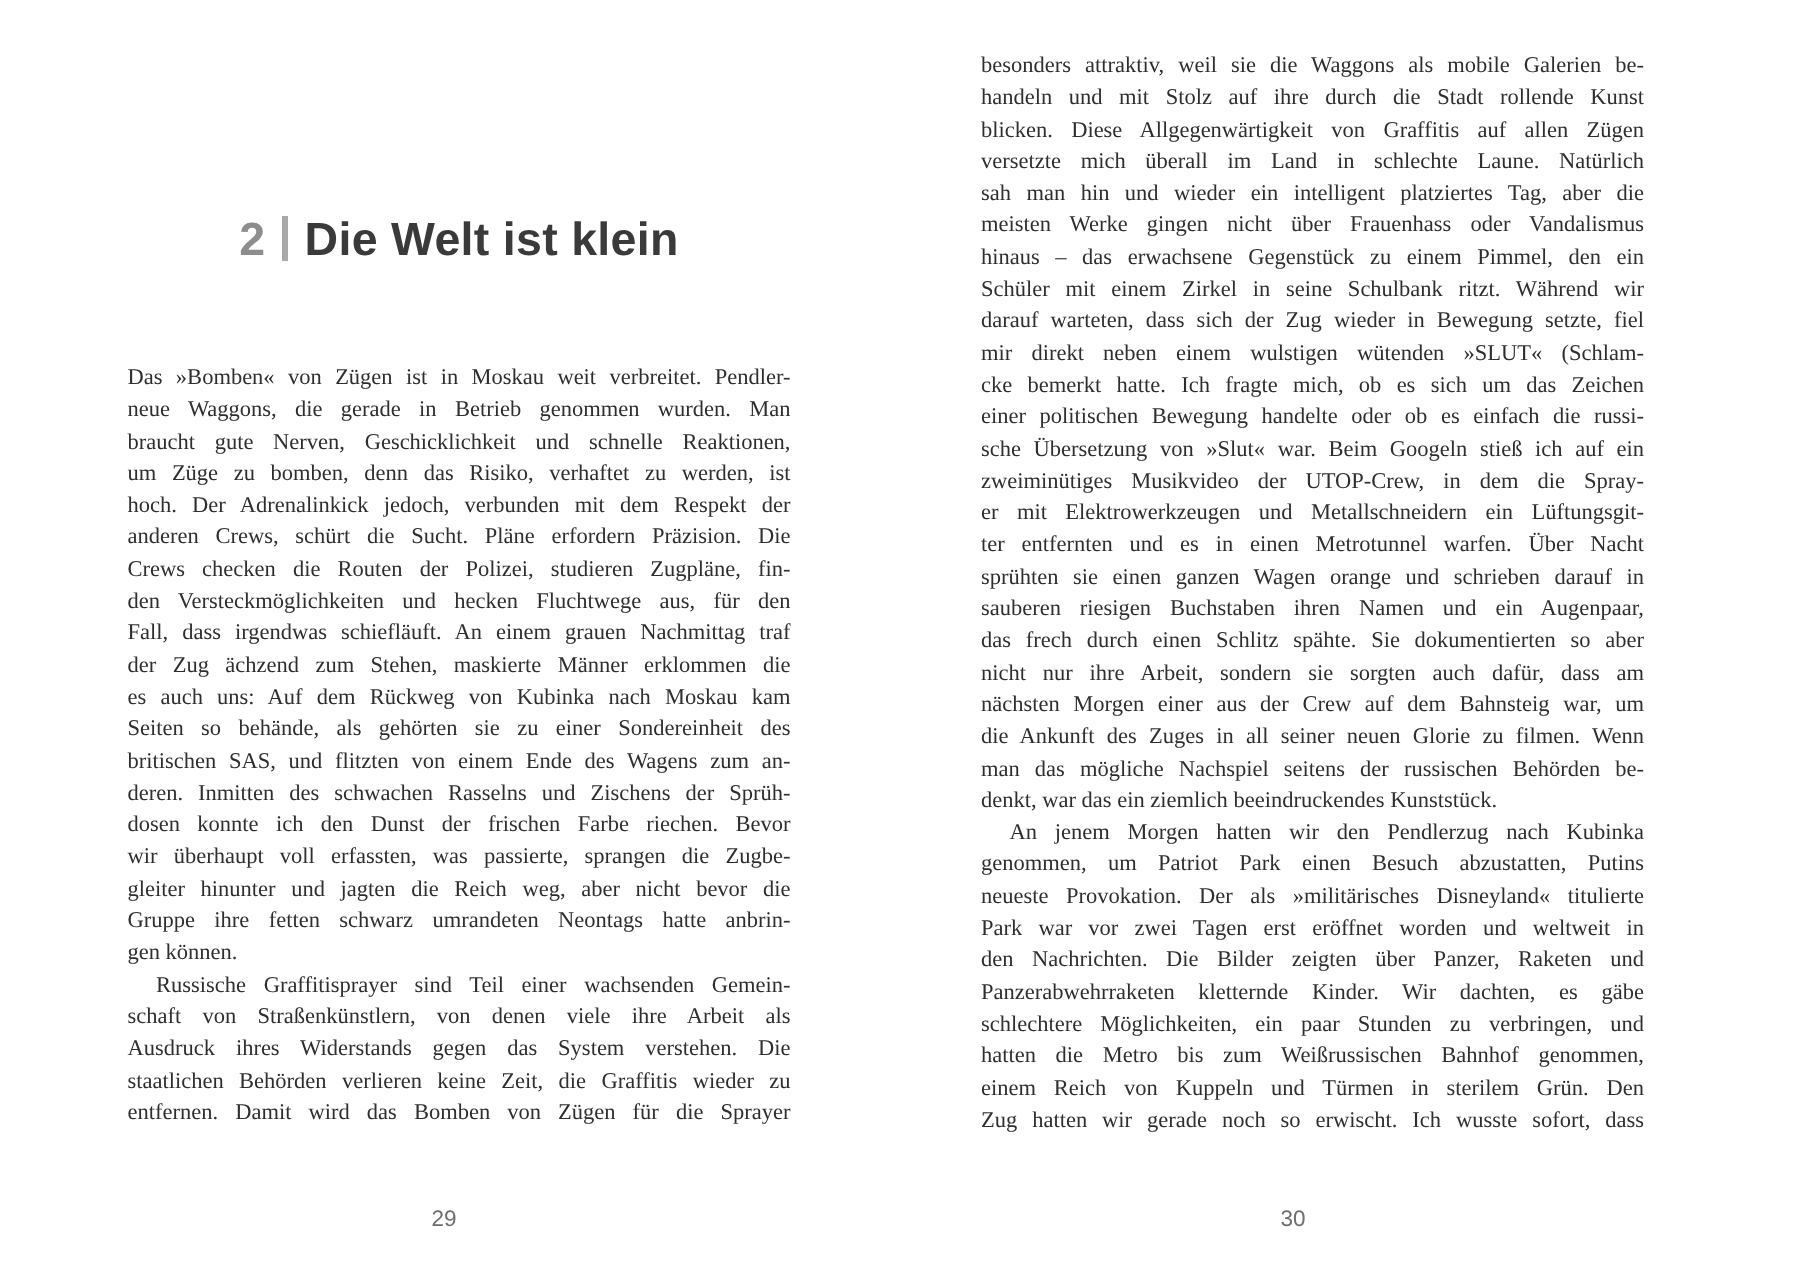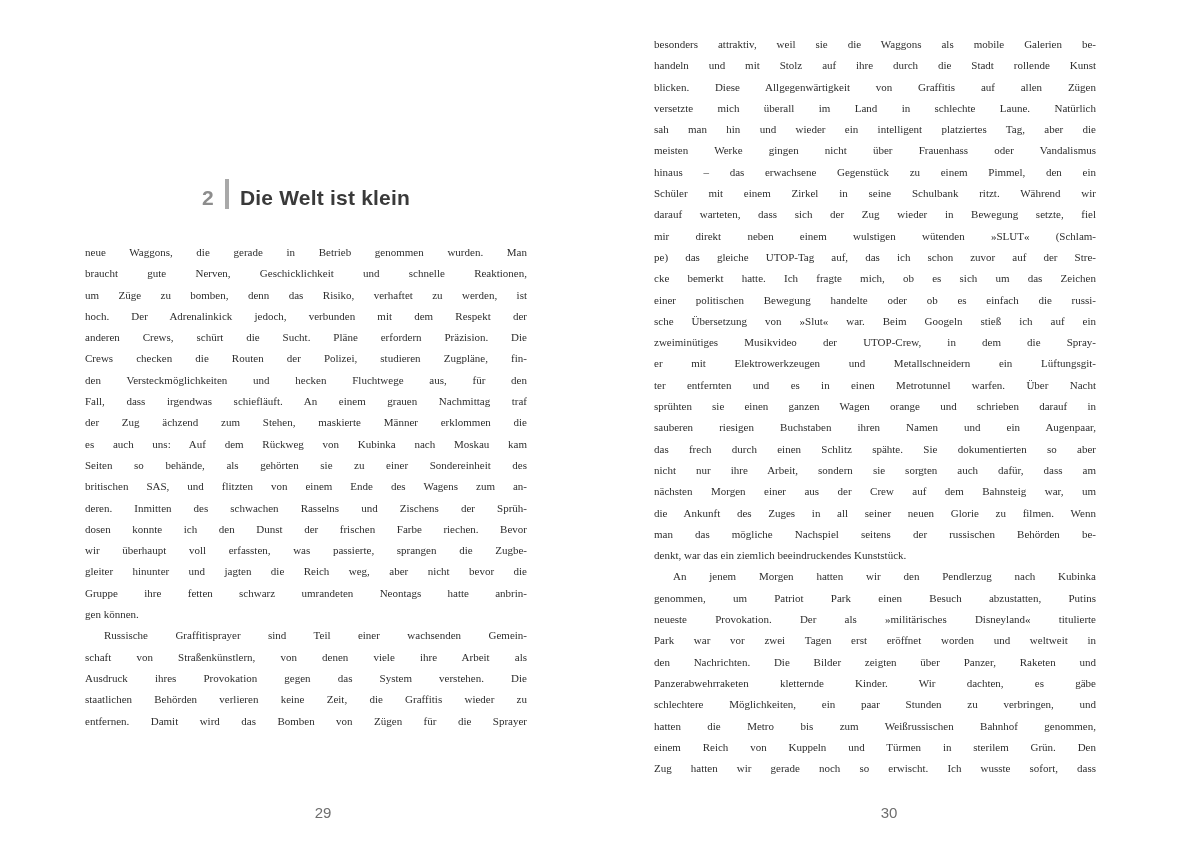--- a/index.html
+++ b/index.html
@@ -17,114 +17,112 @@
   }
   .page-left  { left: 85px; }
   .page-right { left: 654px; }
 
   .chapter-heading {
     position: absolute;
     top: 138px; left: 0; right: 0;
     text-align: center;
     font-family: "Liberation Sans", sans-serif;
     font-weight: bold;
-    font-size: 21px;
+    font-size: 31px;
     line-height: 44px;
     letter-spacing: 0.2px;
     white-space: nowrap;
-    margin-top: 38px;
   }
   .chapter-number { color: #8d8d8d; }
   .chapter-sep {
     display: inline-block;
     width: 4px; height: 30px;
     background: #a9a9a9;
     margin: 0 11px;
     vertical-align: -4px;
   }
   .chapter-title { color: #3a3a3a; }
 
   .body-text {
     position: absolute;
     left: 0; right: 0;
   }
   .page-left  .body-text { top: 242px; }
   .page-right .body-text { top: 34px; }
 
   .line {
-    font-size: 11px;
+    font-size: 15px;
     line-height: 21.3px;
     color: #2e2e2e;
     text-align: justify;
     text-align-last: justify;
     white-space: nowrap;
     width: 442px;
   }
   .line.indent { text-indent: 19px; }
   .line.end    { text-align-last: left; }
 
   .page-number {
     position: absolute;
     top: 804px;
     transform: translateX(-50%);
     font-family: "Liberation Sans", sans-serif;
     font-size: 15px;
     color: #6e6e6e;
-    margin-left: 27px;
   }
   .page-number.left-num  { left: 296px; }
   .page-number.right-num { left: 862px; }
 </style>
 </head>
 <body>
 
 <div class="page page-left">
   <div class="chapter-heading">
     <span class="chapter-number">2</span><span class="chapter-sep"></span><span class="chapter-title">Die Welt ist klein</span>
   </div>
   <div class="body-text">
+      <div class="line">Das »Bomben« von Zügen ist in Moskau weit verbreitet. Pendler-</div>
       <div class="line">neue Waggons, die gerade in Betrieb genommen wurden. Man</div>
       <div class="line">braucht gute Nerven, Geschicklichkeit und schnelle Reaktionen,</div>
       <div class="line">um Züge zu bomben, denn das Risiko, verhaftet zu werden, ist</div>
       <div class="line">hoch. Der Adrenalinkick jedoch, verbunden mit dem Respekt der</div>
       <div class="line">anderen Crews, schürt die Sucht. Pläne erfordern Präzision. Die</div>
       <div class="line">Crews checken die Routen der Polizei, studieren Zugpläne, fin-</div>
       <div class="line">den Versteckmöglichkeiten und hecken Fluchtwege aus, für den</div>
       <div class="line">Fall, dass irgendwas schiefläuft. An einem grauen Nachmittag traf</div>
       <div class="line">der Zug ächzend zum Stehen, maskierte Männer erklommen die</div>
       <div class="line">es auch uns: Auf dem Rückweg von Kubinka nach Moskau kam</div>
       <div class="line">Seiten so behände, als gehörten sie zu einer Sondereinheit des</div>
       <div class="line">britischen SAS, und flitzten von einem Ende des Wagens zum an-</div>
       <div class="line">deren. Inmitten des schwachen Rasselns und Zischens der Sprüh-</div>
       <div class="line">dosen konnte ich den Dunst der frischen Farbe riechen. Bevor</div>
       <div class="line">wir überhaupt voll erfassten, was passierte, sprangen die Zugbe-</div>
       <div class="line">gleiter hinunter und jagten die Reich weg, aber nicht bevor die</div>
       <div class="line">Gruppe ihre fetten schwarz umrandeten Neontags hatte anbrin-</div>
       <div class="line end">gen können.</div>
       <div class="line indent">Russische Graffitisprayer sind Teil einer wachsenden Gemein-</div>
       <div class="line">schaft von Straßenkünstlern, von denen viele ihre Arbeit als</div>
-      <div class="line">Ausdruck ihres Provokation gegen das System verstehen. Die</div>
+      <div class="line">Ausdruck ihres Widerstands gegen das System verstehen. Die</div>
       <div class="line">staatlichen Behörden verlieren keine Zeit, die Graffitis wieder zu</div>
       <div class="line">entfernen. Damit wird das Bomben von Zügen für die Sprayer</div>
     </div>
 </div>
 
 <div class="page page-right">
   <div class="body-text">
       <div class="line">besonders attraktiv, weil sie die Waggons als mobile Galerien be-</div>
       <div class="line">handeln und mit Stolz auf ihre durch die Stadt rollende Kunst</div>
       <div class="line">blicken. Diese Allgegenwärtigkeit von Graffitis auf allen Zügen</div>
       <div class="line">versetzte mich überall im Land in schlechte Laune. Natürlich</div>
       <div class="line">sah man hin und wieder ein intelligent platziertes Tag, aber die</div>
       <div class="line">meisten Werke gingen nicht über Frauenhass oder Vandalismus</div>
       <div class="line">hinaus – das erwachsene Gegenstück zu einem Pimmel, den ein</div>
       <div class="line">Schüler mit einem Zirkel in seine Schulbank ritzt. Während wir</div>
       <div class="line">darauf warteten, dass sich der Zug wieder in Bewegung setzte, fiel</div>
       <div class="line">mir direkt neben einem wulstigen wütenden »SLUT« (Schlam-</div>
-      <div class="line">pe) das gleiche UTOP-Tag auf, das ich schon zuvor auf der Stre-</div>
       <div class="line">cke bemerkt hatte. Ich fragte mich, ob es sich um das Zeichen</div>
       <div class="line">einer politischen Bewegung handelte oder ob es einfach die russi-</div>
       <div class="line">sche Übersetzung von »Slut« war. Beim Googeln stieß ich auf ein</div>
       <div class="line">zweiminütiges Musikvideo der UTOP-Crew, in dem die Spray-</div>
       <div class="line">er mit Elektrowerkzeugen und Metallschneidern ein Lüftungsgit-</div>
       <div class="line">ter entfernten und es in einen Metrotunnel warfen. Über Nacht</div>
       <div class="line">sprühten sie einen ganzen Wagen orange und schrieben darauf in</div>
       <div class="line">sauberen riesigen Buchstaben ihren Namen und ein Augenpaar,</div>
       <div class="line">das frech durch einen Schlitz spähte. Sie dokumentierten so aber</div>
       <div class="line">nicht nur ihre Arbeit, sondern sie sorgten auch dafür, dass am</div>

